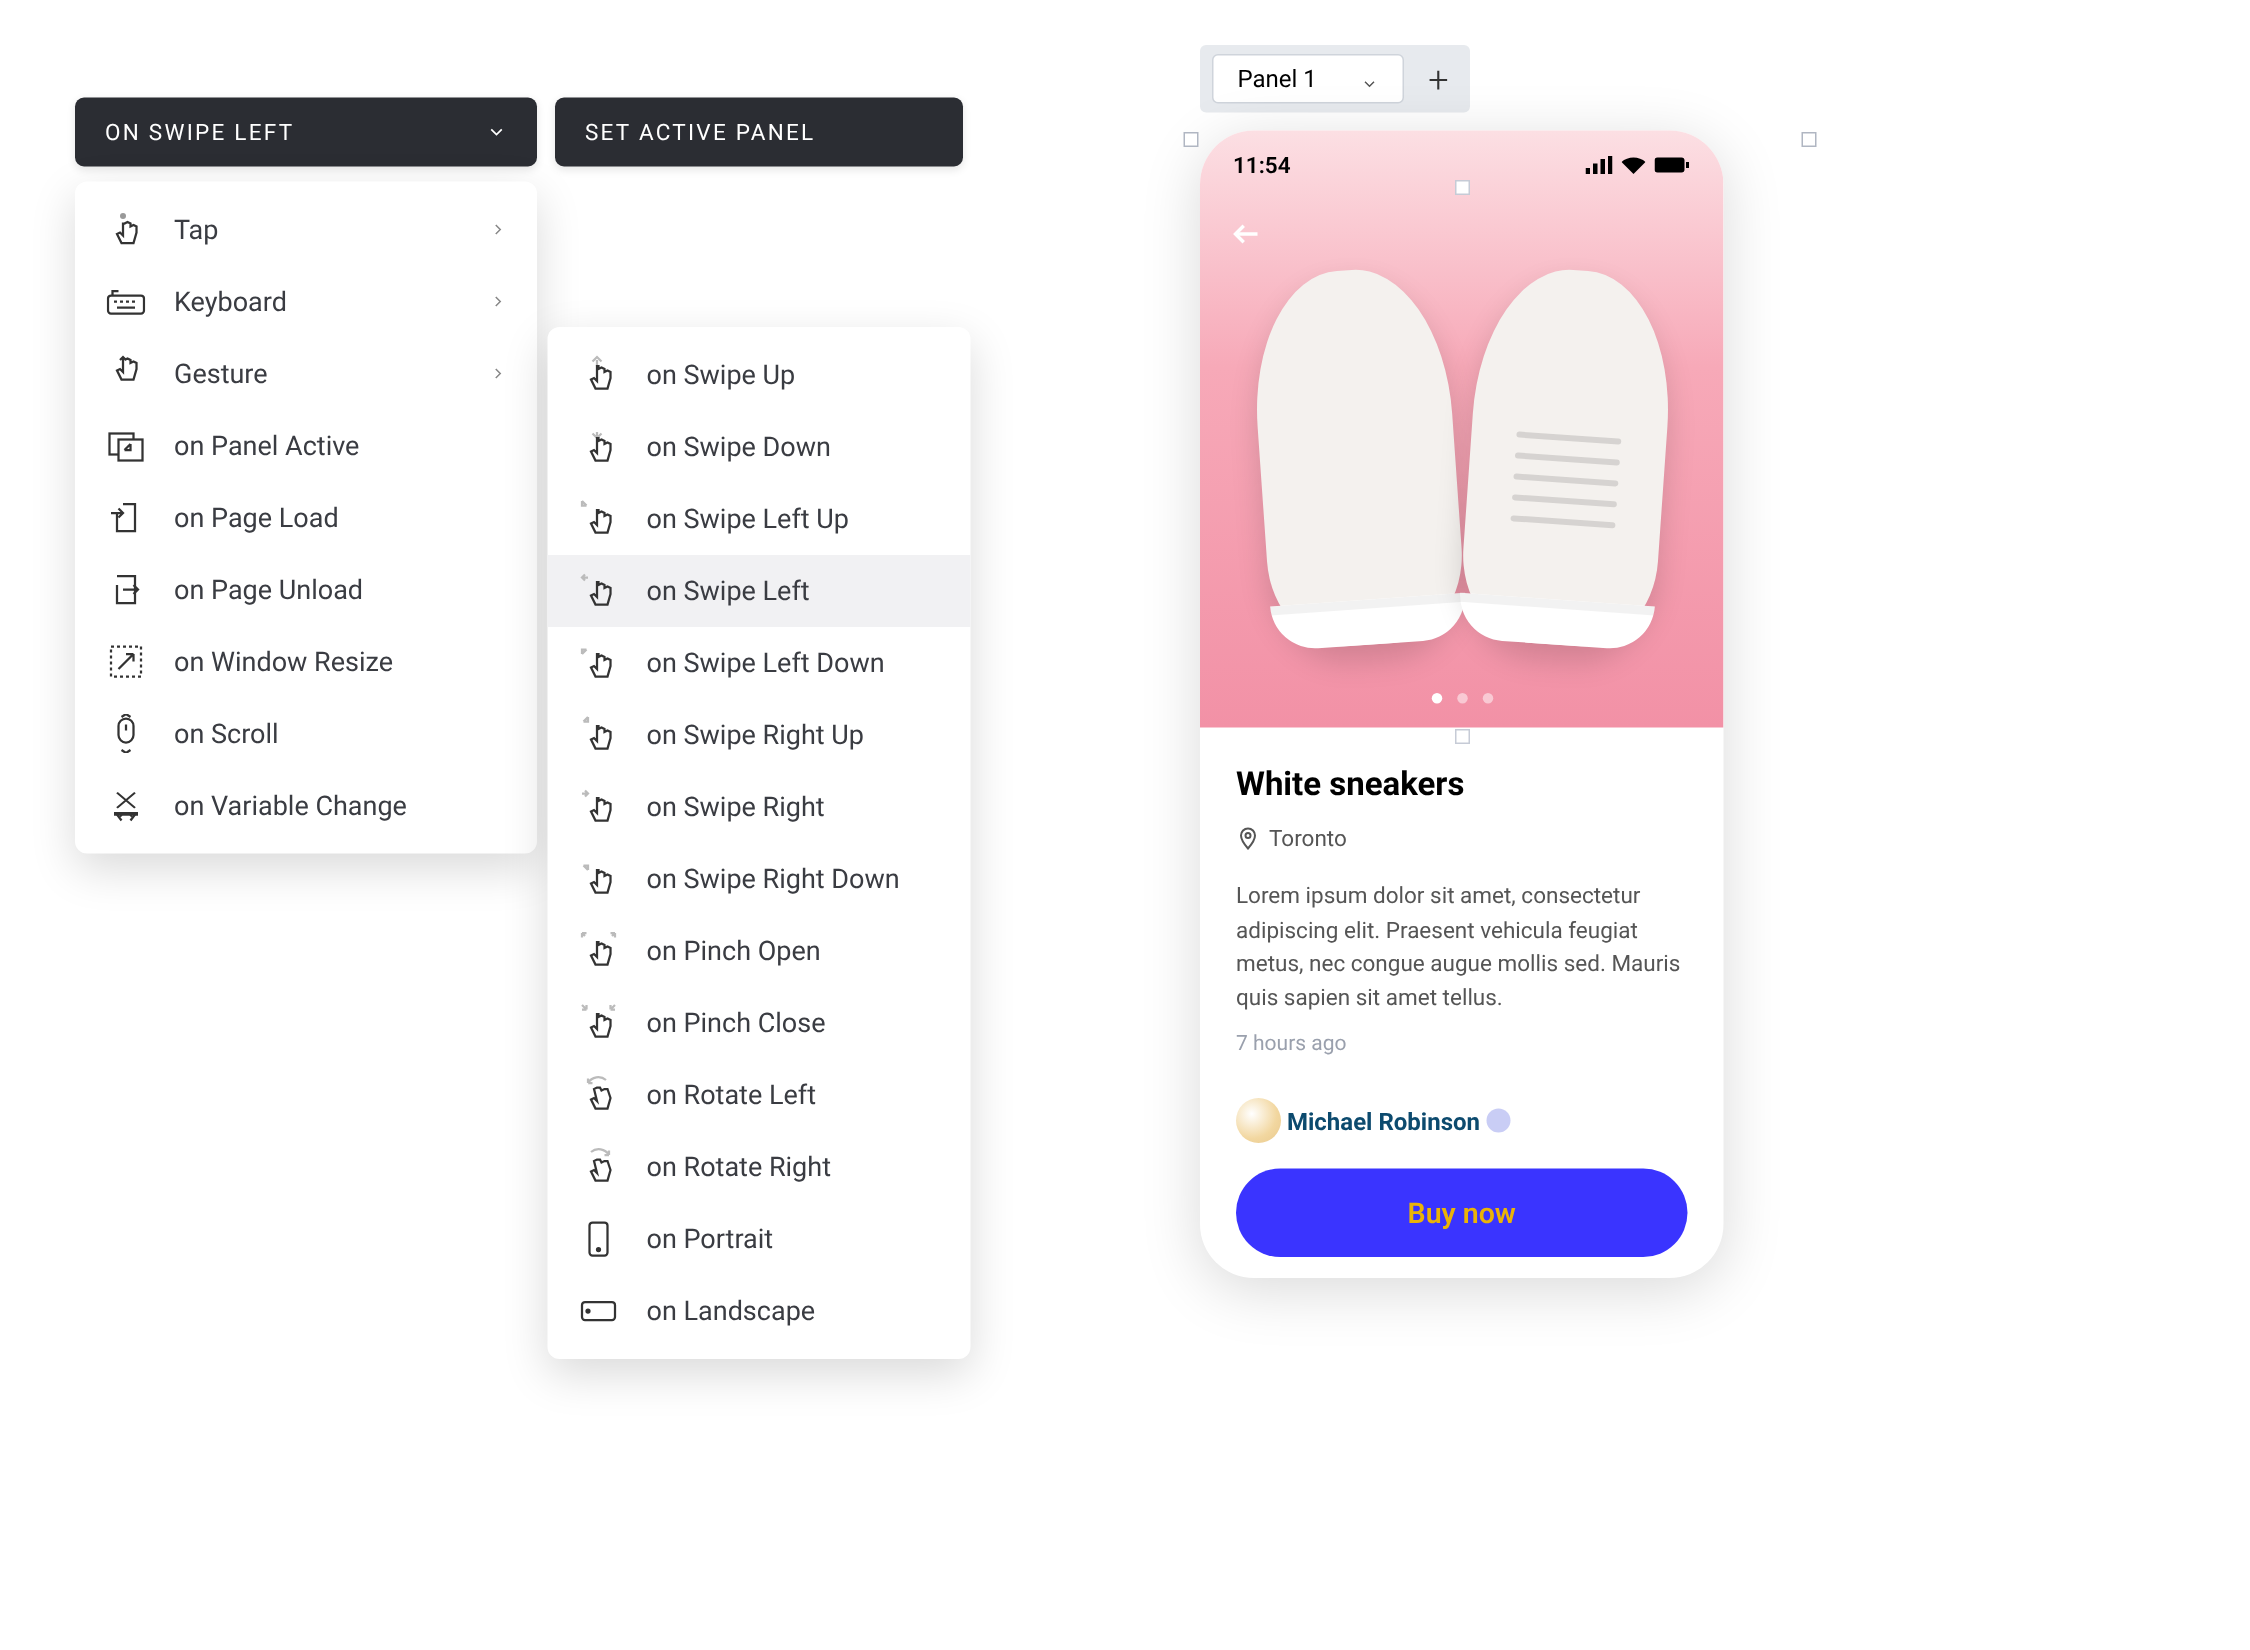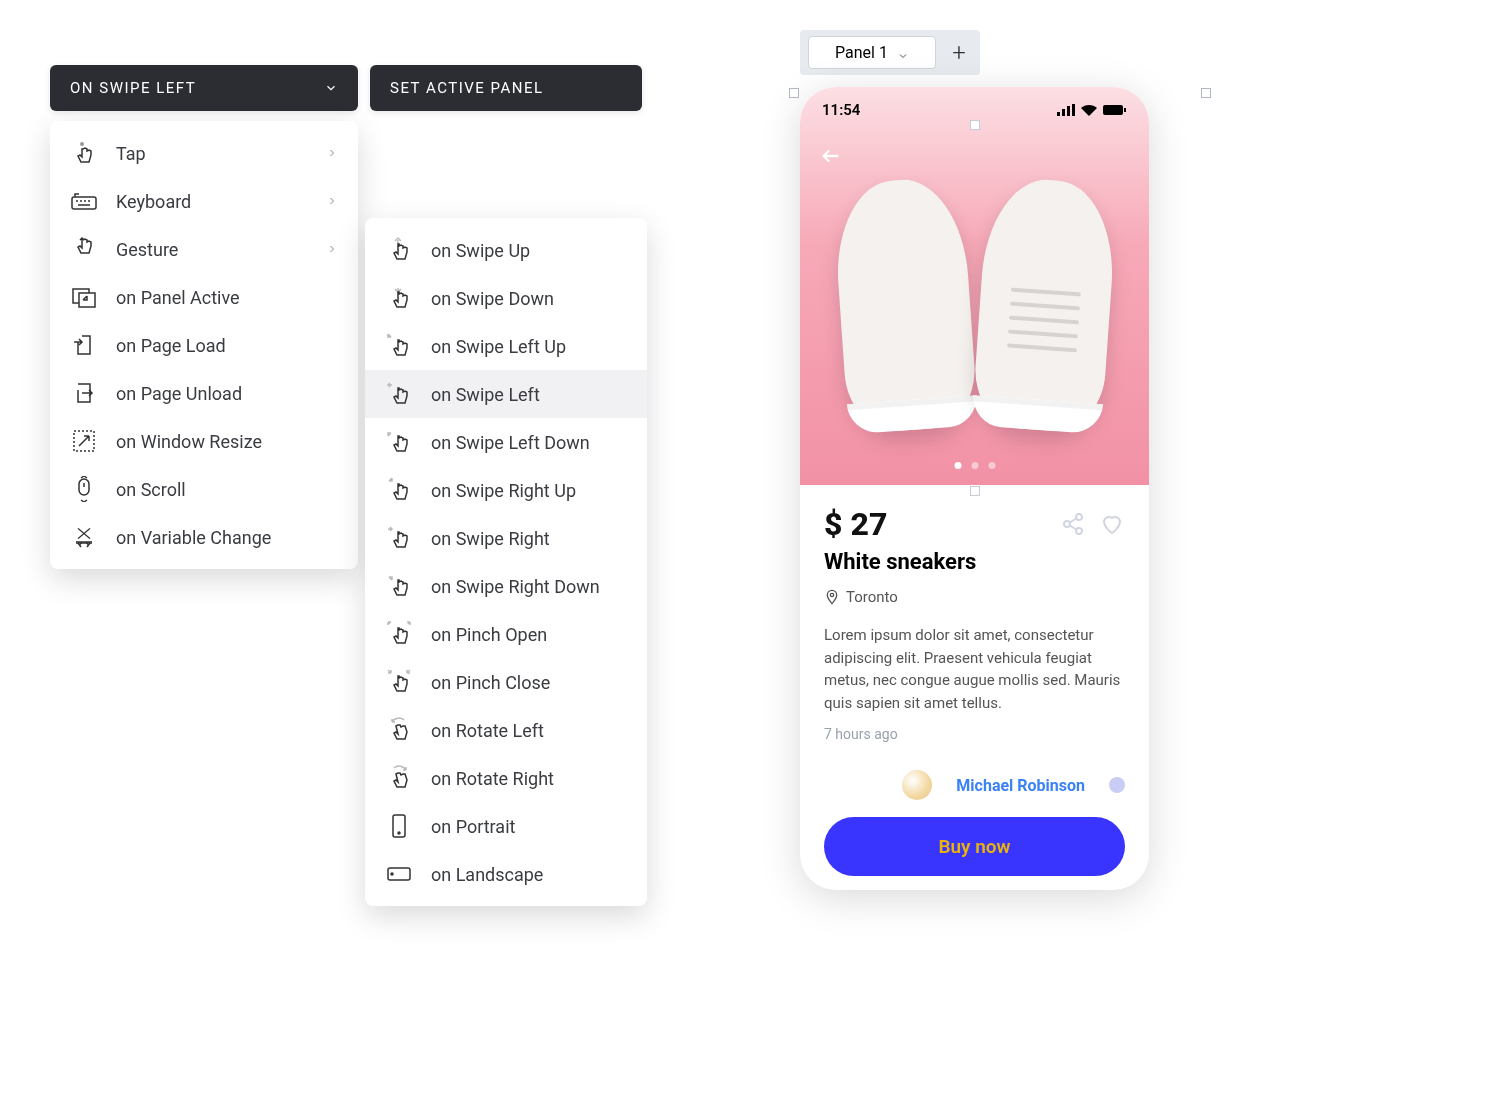--- a/index.html
+++ b/index.html
@@ -62,21 +62,21 @@
   padding: 6px 8px;
   display: flex;
   align-items: center;
   gap: 10px;
   width: 180px;
 }
 .panel-select {
   background: #fff;
   border: 1px solid #cfd4db;
   border-radius: 4px;
-  padding: 6px 26px;
+  padding: 6px 16px;
   font-size: 16px;
   display: flex;
   align-items: flex-end;
   justify-content: space-between;
   flex: 1;
 }
 .add-btn { font-size: 24px; color: #333; font-weight: 300; width: 26px; text-align:center; }
 
 .phone {
   width: 349px;
@@ -124,21 +124,21 @@
 .dot.active{ background:#fff; }
 
 .product-body { padding: 20px 24px 90px; }
 .price-row { display:flex; align-items:center; justify-content:space-between; }
 .price { font-size: 32px; font-weight: 800; color:#111; }
 .price-actions { display:flex; gap:14px; color:#d3d5e0; }
 .title { font-size: 22px; font-weight:700; margin-top: 6px; }
 .loc-row { display:flex; align-items:center; gap:6px; margin-top:14px; color:#555; font-size:15px; }
 .desc { margin-top: 18px; color:#555; font-size:15px; line-height:1.5; }
 .ago { color:#9aa0ad; font-size:14px; margin-top: 12px; }
-.seller { display:flex; align-items:center; gap:24px; margin-top: 28px; color:#3b82f6; font-weight:700; justify-content:flex-end; }
+.seller { display:flex; align-items:center; gap:4px; margin-top: 28px; color:#0c4a6e; font-weight:700; justify-content:flex-start; }
 .avatar { width:30px; height:30px; border-radius:50%; background: radial-gradient(circle at 35% 35%, #fff, #f2d7a0 60%, #e8c88c); }
 .verify { width:16px; height:16px; border-radius:50%; background:#c9cdf5; display:inline-block; }
 
 .buy-btn {
   position:absolute; bottom: 14px; left: 24px; right: 24px;
   background: #3a34ff;
   color:#eab308;
   font-size: 19px;
   font-weight:600;
   text-align:center;
@@ -481,39 +481,20 @@
           <div class="dot"></div>
         </div>
         <div class="hero-sel">
           <div class="sel-handle sel-h2"></div>
 
           <div class="sel-handle sel-h7"></div>
         </div>
       </div>
 
       <div class="product-body">
-        <div class="price-row">
-          <div class="price">$ 27</div>
-          <div class="price-actions">
-            <span>
-              <svg width="24" height="24" viewBox="0 0 24 24" fill="none" stroke="#d3d5e0" stroke-width="2">
-                  <circle cx="18" cy="5" r="3"></circle>
-                  <circle cx="6" cy="12" r="3"></circle>
-                  <circle cx="18" cy="19" r="3"></circle>
-                  <line x1="8.5" y1="10.5" x2="15.5" y2="6.5"></line>
-                  <line x1="8.5" y1="13.5" x2="15.5" y2="17.5"></line>
-                </svg>
-            </span>
-            <span>
-              <svg width="26" height="24" viewBox="0 0 24 24" fill="none" stroke="#d3d5e0" stroke-width="2">
-                  <path d="M12 21s-8-5-8-12a5 5 0 0 1 8-3 5 5 0 0 1 8 3c0 7-8 12-8 12z"></path>
-                </svg>
-            </span>
-          </div>
-        </div>
         <div class="title">White sneakers</div>
         <div class="loc-row">
           <span>
             <svg width="16" height="16" viewBox="0 0 24 24" fill="none" stroke="#555" stroke-width="2">
                 <path d="M12 22s7-8 7-13a7 7 0 0 0-14 0c0 5 7 13 7 13z"></path>
                 <circle cx="12" cy="9" r="2.5"></circle>
               </svg>
           </span>
           <span>Toronto</span>
         </div>

